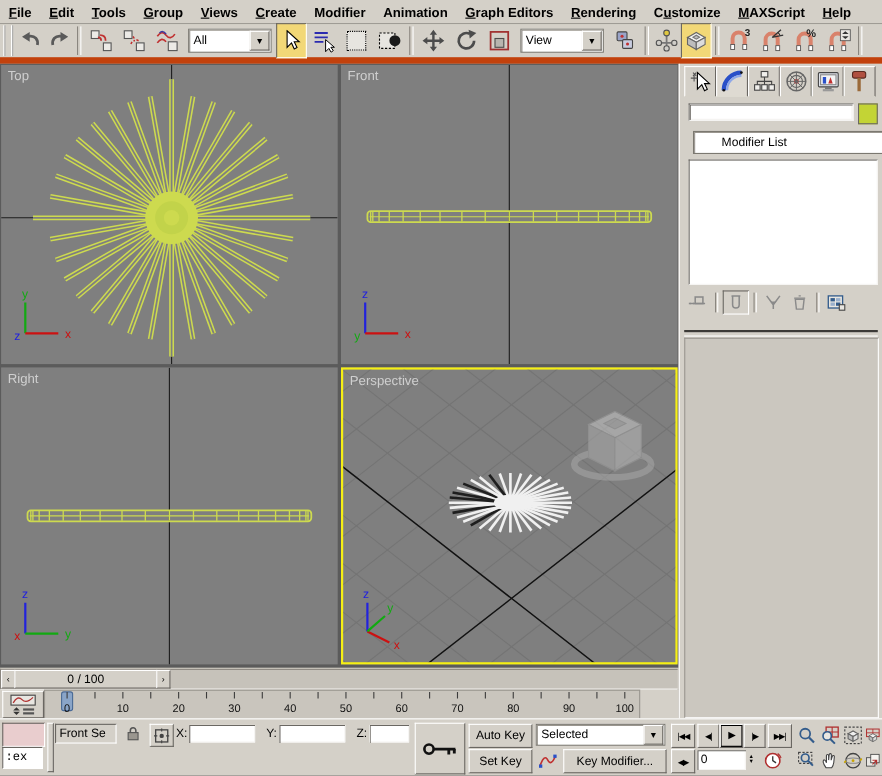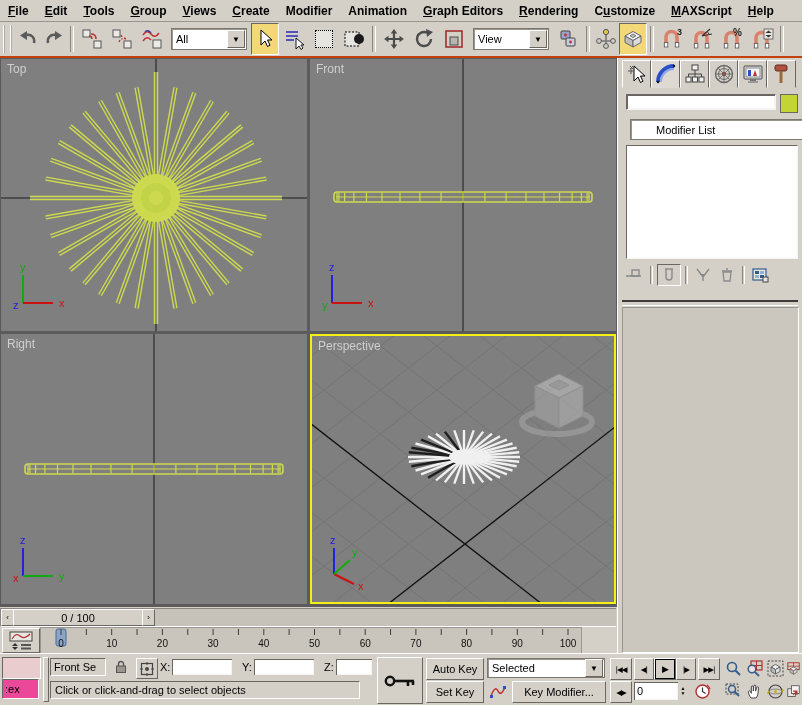--- a/index.html
+++ b/index.html
@@ -13,21 +13,21 @@
   .sunken{border-top:1px solid #6a6762;border-left:1px solid #6a6762;border-right:1px solid #fff;border-bottom:1px solid #fff;}
   .well{background:#fff;border-top:1px solid #6a6762;border-left:1px solid #6a6762;border-right:1px solid #f5f4f2;border-bottom:1px solid #f5f4f2;}
   .pressed{background:#f2d877;border-top:1px solid #6a6762;border-left:1px solid #6a6762;border-right:1px solid #fff;border-bottom:1px solid #fff;}
   
   #menubar{position:absolute;left:0;top:0;width:802px;height:21px;display:flex;align-items:center;
     border-bottom:1px solid #9a968f;background:#d4d0c8;font-size:12px;}
   .menu-item{padding:2px 8px;cursor:default;font-weight:bold;}
   .menu-item u{text-decoration:underline;}
   
   #toolbar{position:absolute;left:0;top:22px;width:802px;height:36px;display:flex;align-items:center;
-    background:#d4d0c8;border-bottom:2px solid #c2410c;padding-left:2px;box-sizing:border-box;}
+    background:#d4d0c8;border-bottom:6px solid #c2410c;padding-left:2px;box-sizing:border-box;}
   .grip{width:5px;height:28px;margin:0 3px 0 1px;border-left:2px ridge #fff;border-right:2px ridge #fff;}
   .tbtn{width:26px;height:30px;display:flex;align-items:center;justify-content:center;flex:0 0 auto;}
   .tbtn.wide{width:30px;}
   .tsep{width:2px;height:26px;margin:0 3px;border-left:1px solid #8a867f;border-right:1px solid #fff;flex:0 0 auto;}
   .dd{height:20px;background:#fff;display:flex;align-items:center;position:relative;
       border:1px solid #7b7870;box-shadow:inset 1px 1px 0 #9a968f;margin:0 4px;flex:0 0 auto;}
   .dd .dd-text{flex:1;padding:0 4px;white-space:nowrap;overflow:hidden;}
   .dd .dd-btn{width:16px;height:16px;margin-right:1px;display:flex;align-items:center;justify-content:center;
       background:#d4d0c8;border-top:1px solid #fff;border-left:1px solid #fff;border-right:1px solid #6a6762;border-bottom:1px solid #6a6762;font-size:8px;}
   
@@ -58,21 +58,21 @@
   #cp-stack{position:absolute;left:8px;top:87px;width:170px;height:112px;}
   #cp-stack-btns{position:absolute;left:6px;top:206px;width:174px;height:22px;display:flex;align-items:center;gap:2px;}
   .stack-btn{width:22px;height:20px;display:flex;align-items:center;justify-content:center;}
   .cp-sep{width:1px;height:18px;border-left:1px solid #8a867f;border-right:1px solid #fff;margin:0 2px;}
   #cp-divider{position:absolute;left:4px;top:242px;width:176px;height:3px;border-top:2px solid #3c3a37;border-bottom:1px solid #fff;}
   #cp-rollout{position:absolute;left:4px;top:249px;width:175px;height:344px;background:#cbc7bf;border:1px solid #9a968f;border-bottom-color:#fff;border-right-color:#fff;}
   
   #statusbar{position:absolute;left:0;top:653px;width:802px;height:52px;background:#d4d0c8;border-top:1px solid #fff;box-sizing:border-box;}
   .sb-field{position:absolute;display:flex;align-items:center;}
   #sb-pink{left:2px;top:3px;width:37px;height:20px;background:#e9cdce;}
-  #sb-white{left:2px;top:25px;width:37px;height:20px;background:#ec4899;font-family:Liberation Sans, sans-serif;font-size:11px;padding-left:2px;box-sizing:border-box;}
+  #sb-white{left:2px;top:25px;width:37px;height:20px;background:#ffffff;font-family:Liberation Mono, monospace;font-size:11px;padding-left:2px;box-sizing:border-box;}
   #sb-split{position:absolute;left:43px;top:3px;width:4px;height:43px;}
   #sb-nonesel{left:50px;top:4px;width:56px;height:18px;background:#d4d0c8;justify-content:flex-start;padding-left:3px;box-sizing:border-box;overflow:hidden;white-space:nowrap;}
   .mini-btn{position:absolute;display:flex;align-items:center;justify-content:center;}
   .coord-label{position:absolute;top:7px;font-size:11px;}
   .coord-input{position:absolute;top:5px;height:16px;}
   #sb-prompt{left:50px;top:27px;width:310px;height:18px;background:#d4d0c8;justify-content:flex-start;padding-left:4px;box-sizing:border-box;white-space:nowrap;overflow:hidden;}
   input{font-family:"Liberation Sans",sans-serif;font-size:11px;border:none;outline:none;background:#fff;
     box-shadow:inset 1px 1px 0 #6a6762, inset -1px -1px 0 #f5f4f2;padding:1px 3px;box-sizing:border-box;}
   .btn-label{display:flex;align-items:center;justify-content:center;}
   .pb-btn{display:flex;align-items:center;justify-content:center;font-size:7.5px;letter-spacing:-1px;font-family:"DejaVu Sans",sans-serif;}
@@ -679,21 +679,20 @@
       </svg>
   </div>
 
   <span class="coord-label" style="left:160px;">X:</span>
   <input class="coord-input" style="left: 172px; width: 60px;" value="">
   <span class="coord-label" style="left:242px;">Y:</span>
   <input class="coord-input" style="left: 254px; width: 60px;" value="">
   <span class="coord-label" style="left:324px;">Z:</span>
   <input class="coord-input" style="left: 336px; width: 36px;" value="">
 
-  <div class="sb-field sunken" id="sb-prompt">Click or click-and-drag to select objects</div>
 
   <div class="mini-btn raised" style="left:377px;top:3px;width:44px;height:45px;">
     <svg class="icon" width="34" height="22" viewBox="0 0 34 22">
         <circle cx="7" cy="11" r="4.2" fill="none" stroke="#111" stroke-width="2.4"></circle>
         <path d="M11.5 11 H31" stroke="#111" stroke-width="2.6"></path>
         <path d="M25 11v5M30 11v4" stroke="#111" stroke-width="2.6"></path>
       </svg>
   </div>
 
   <div class="mini-btn raised btn-label" style="left:426px;top:4px;width:56px;height:20px;">Auto Key</div>

